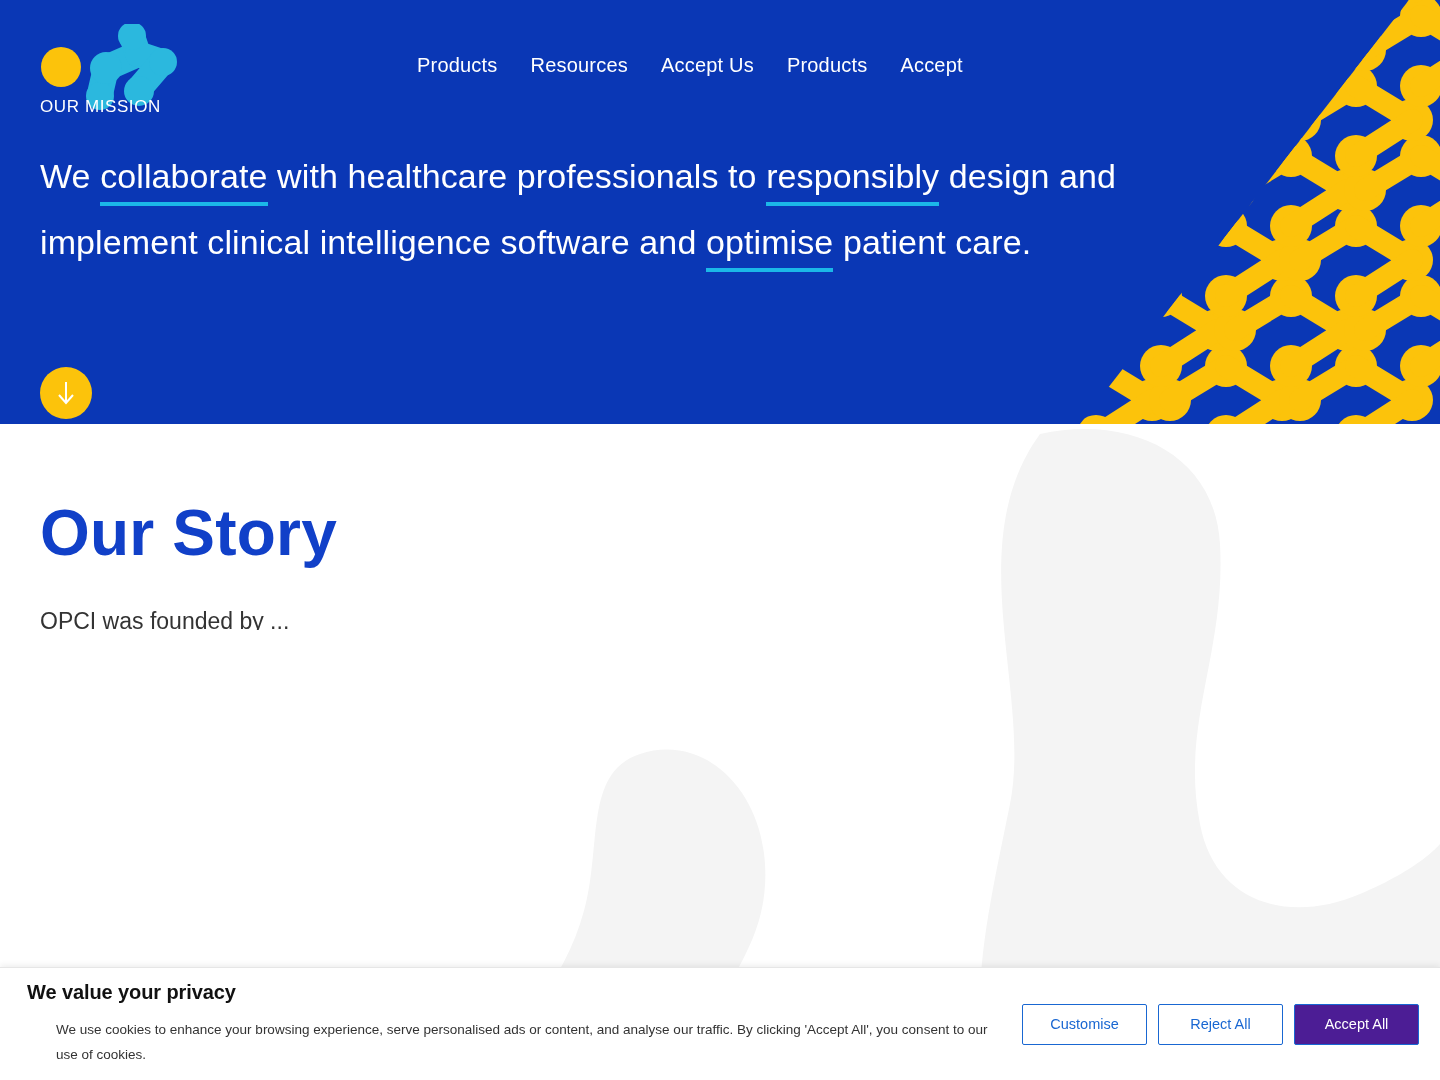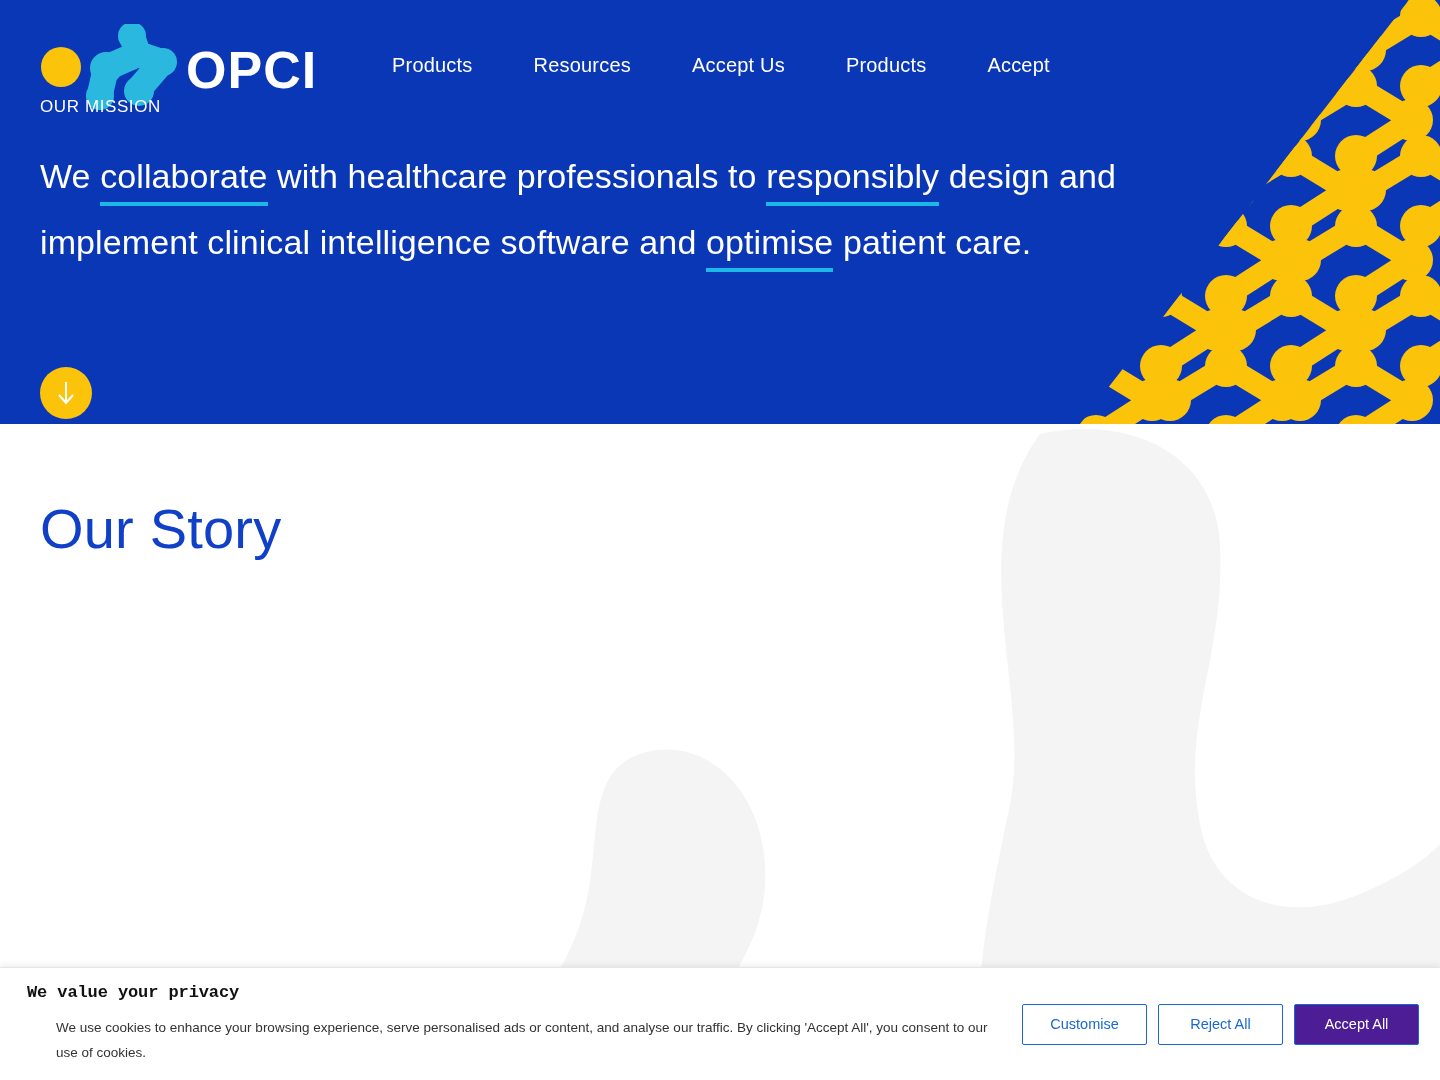--- a/index.html
+++ b/index.html
@@ -36,22 +36,22 @@
     font-size:52px; font-weight:bold; color:#ffffff;
     letter-spacing:1px; line-height:1; margin-left:6px; margin-top:2px;
   }
   .mission-label {
     position:absolute; left:40px; top:97px;
     font-size:17px; letter-spacing:0.6px; color:#ffffff;
     z-index:7; white-space:nowrap;
   }
 
   .nav {
-    display:flex; align-items:center; gap:61px;
-    margin-left:2px; margin-top:54px;
+    display:flex; align-items:center; gap:33px;
+    margin-left:27px; margin-top:54px;
   }
   .nav-item {
     color:#ffffff; font-size:20px; letter-spacing:0.2px;
     text-decoration:none; white-space:nowrap; cursor:pointer;
   }
 
   
   .headline {
     position:absolute; left:40px; top:143px; width:1090px;
     color:#ffffff; font-size:34px; line-height:66px;
@@ -72,42 +72,42 @@
 
   
   .story {
     position:absolute; top:424px; left:0; width:1440px; height:656px;
     background:#ffffff; overflow:hidden;
   }
   .blobs { position:absolute; inset:0; pointer-events:none; }
 
   .story-title {
     position:absolute; left:40px; top:72px;
-    font-size:56px; color:#1140C8; font-weight:400;
+    font-size:64px; color:#1140C8; font-weight:700;
     letter-spacing:0.2px; z-index:3;
   }
   .story-body-clip {
     position:absolute; left:40px; top:180px; width:700px; height:26px;
     overflow:hidden; z-index:3;
   }
   .story-body {
     font-size:23px; color:#333333; line-height:34px; white-space:nowrap;
   }
 
   
   .cookie {
     position:absolute; left:0; bottom:0; width:1440px; height:113px;
     background:#ffffff; border-top:1px solid #e6e6e6;
     box-shadow:0 -2px 6px rgba(0,0,0,0.07);
     display:flex; align-items:center; z-index:30;
   }
   .cookie-text { margin-left:27px; width:985px; }
   .cookie-title {
-    font-size:17px; font-weight:bold; color:#111111;
-    letter-spacing:-0.1px; margin-bottom:13px;font-family:Liberation Mono, monospace;
+    font-size:20px; font-weight:bold; color:#111111;
+    letter-spacing:-0.1px; margin-bottom:13px;
   }
   .cookie-body {
     font-size:13.5px; color:#333333; line-height:25px; max-width:975px;margin-left:29px;
   }
   .cookie-actions { display:flex; align-items:flex-end; gap:11px; margin-left:10px; }
   .btn {
     height:41px; min-width:125px; padding:0 17px;
     font-size:14.5px; font-family:"Liberation Sans", sans-serif;
     border-radius:2px; cursor:pointer; white-space:nowrap;
   }
@@ -170,21 +170,20 @@
               <path d="M98 30 L122 38"></path>
               <path d="M98 66 L122 38"></path>
             </g>
             <circle cx="60" cy="72" r="14" fill="#2BB8DE"></circle>
             <circle cx="66" cy="44" r="16" fill="#2BB8DE"></circle>
             <circle cx="92" cy="12" r="14" fill="#2BB8DE"></circle>
             <circle cx="99" cy="67" r="15" fill="#2BB8DE"></circle>
             <circle cx="123" cy="38" r="14" fill="#2BB8DE"></circle>
           </svg>
         </div>
-        <span class="logo-text">OPCI</span>
       </div>
 
       <nav class="nav">
         <a class="nav-item">Products</a>
         <a class="nav-item">Resources</a>
         <a class="nav-item">Accept Us</a>
         <a class="nav-item">Products</a>
         <a class="nav-item">Accept</a>
       </nav>
     </div>
@@ -205,20 +204,23 @@
     <svg class="blobs" viewBox="0 0 1440 656" preserveAspectRatio="none">
       <g fill="#f4f4f4">
         <path d="M1040 10 C1130 -10 1215 30 1220 120 C1226 230 1180 300 1200 400 C1215 480 1290 500 1360 470 C1420 445 1440 420 1440 420 L1440 656 L1000 656 C960 600 990 480 1010 380 C1032 270 960 120 1040 10 Z"></path>
         <path d="M640 330 C700 310 760 360 765 440 C770 520 720 560 700 620 C690 650 700 656 700 656 L500 656 C520 600 560 560 580 500 C605 430 580 350 640 330 Z"></path>
         <path d="M0 560 C60 540 120 570 180 600 C240 630 300 640 360 640 L360 656 L0 656 Z"></path>
       </g>
     </svg>
 
     <h2 class="story-title">Our Story</h2>
 
+    <div class="story-body-clip">
+      <p class="story-body">OPCI was founded by ...</p>
+    </div>
 
   </section>
 
   <div class="cookie">
     <div class="cookie-text">
       <div class="cookie-title">We value your privacy</div>
       <div class="cookie-body">We use cookies to enhance your browsing experience, serve personalised ads or content, and analyse our traffic. By clicking 'Accept All', you consent to our use of cookies.</div>
     </div>
     <div class="cookie-actions">
       <button class="btn btn-outline">Customise</button>

